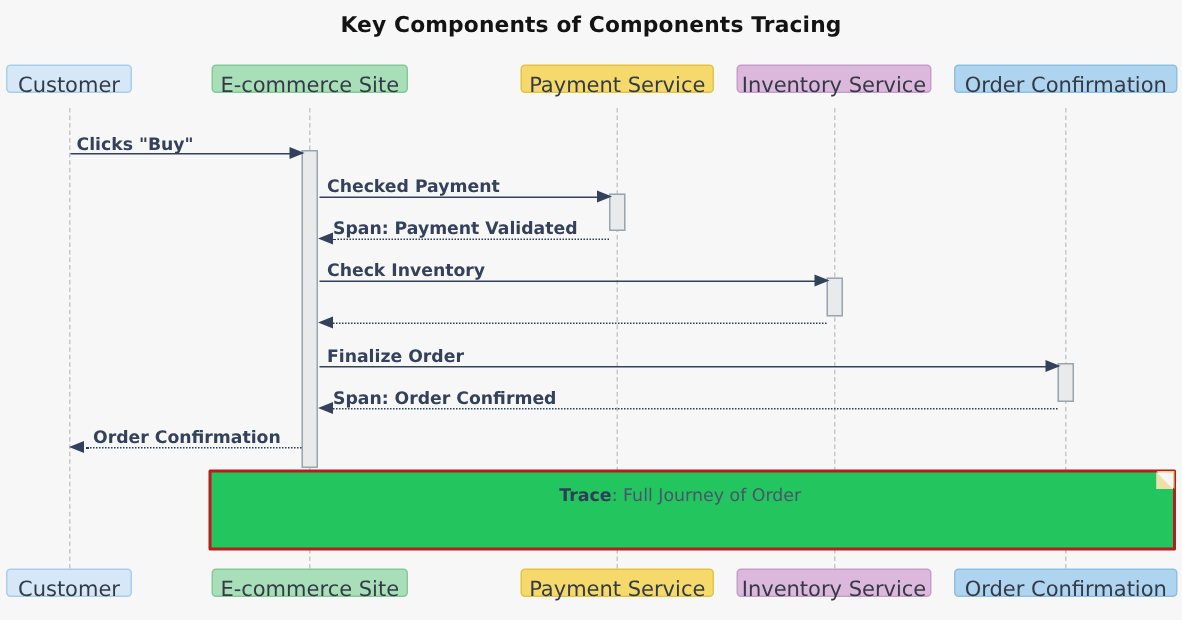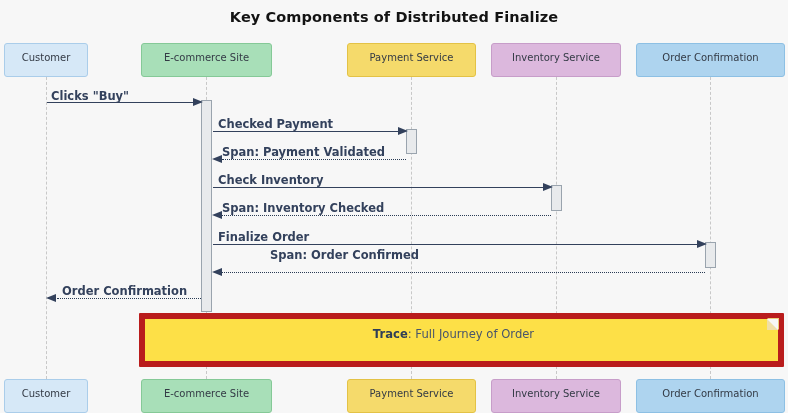--- a/index.html
+++ b/index.html
@@ -33,24 +33,24 @@
   .lifeline {
     position: absolute;
     width: 0;
     border-left: 1px dashed #c8c8c8;
     top: 72px;
     height: 307px;
   }
   
   .actor {
     position: absolute;
-    height: 34px;
+    height: 19px;
     line-height: 27px;
     text-align: center;
-    font-size: 10px;
+    font-size: 14px;
     color: #333a45;
     border-radius: 3px;
     box-sizing: border-box;
     white-space: nowrap;
   }
   
   .activation {
     position: absolute;
     width: 11px;
     background: #e8eaec;
@@ -84,22 +84,22 @@
     border-left: 10px solid #33415c;
   }
   .arrowhead.left {
     border-top: 4.5px solid transparent;
     border-bottom: 4.5px solid transparent;
     border-right: 10px solid #33415c;
   }
   
   .note {
     position: absolute;
-    background: #fde047;
-    border: 6px solid #b91c1c;
+    background: #22c55e;
+    border: 2px solid #b91c1c;
     box-sizing: border-box;
     border-radius: 1px;
   }
   .note-fold {
     position: absolute;
     width: 0;
     height: 0;
     border-left: 11px solid #f0dfa8;
     border-top: 11px solid #f7f7f7;
     right: 0;
@@ -128,21 +128,21 @@
   .note-line b {
     color: #2f3e57;
     font-weight: bold;
   }
 </style>
 </head>
 <body>
 
 <div id="diagram">
 
-  <div class="title">Key Components of Distributed Finalize</div>
+  <div class="title">Key Components of Components Tracing</div>
 
   <div class="lifeline" style="left:46px"></div>
   <div class="lifeline" style="left:206px"></div>
   <div class="lifeline" style="left:411px"></div>
   <div class="lifeline" style="left:556px"></div>
   <div class="lifeline" style="left:710px"></div>
 
   <div class="actor" style="left:4px; top:43px; width:84px; background:#d6e8f7; border:1px solid #aacdea;">Customer</div>
   <div class="actor" style="left:141px; top:43px; width:131px; background:#a8dfb8; border:1px solid #85c997;">E-commerce Site</div>
   <div class="actor" style="left:347px; top:43px; width:129px; background:#f5da6b; border:1px solid #e3c246;">Payment Service</div>
@@ -163,29 +163,28 @@
   <div class="arrowhead right" style="left:398px; top:127px;"></div>
 
   <div class="msg-label" style="left:222px; top:145px;text-align:center;">Span: Payment Validated</div>
   <div class="msg-line dotted" style="left:222px; top:159px; width:184px;"></div>
   <div class="arrowhead left" style="left:212px; top:155px;"></div>
 
   <div class="msg-label" style="left:218px; top:173px;text-align:center;">Check Inventory</div>
   <div class="msg-line" style="left:213px; top:187px; width:333px;"></div>
   <div class="arrowhead right" style="left:543px; top:183px;"></div>
 
-  <div class="msg-label" style="left:222px; top:201px;">Span: Inventory Checked</div>
   <div class="msg-line dotted" style="left:222px; top:215px; width:329px;"></div>
   <div class="arrowhead left" style="left:212px; top:211px;"></div>
 
   <div class="msg-label" style="left:218px; top:230px;">Finalize Order</div>
   <div class="msg-line" style="left:213px; top:244px; width:487px;"></div>
   <div class="arrowhead right" style="left:697px; top:240px;"></div>
 
-  <div class="msg-label" style="left:222px; top:248px;margin-left:48px;">Span: Order Confirmed</div>
+  <div class="msg-label" style="left:222px; top:258px;">Span: Order Confirmed</div>
   <div class="msg-line dotted" style="left:222px; top:272px; width:483px;"></div>
   <div class="arrowhead left" style="left:212px; top:268px;"></div>
 
   <div class="msg-label" style="left:62px; top:284px;">Order Confirmation</div>
   <div class="msg-line dotted" style="left:57px; top:298px; width:144px;"></div>
   <div class="arrowhead left" style="left:46px; top:294px;"></div>
 
   <div class="note" style="left:139px; top:313px; width:645px; height:54px;">
     <div class="note-fold-edge"></div>
     <div class="note-fold"></div>

